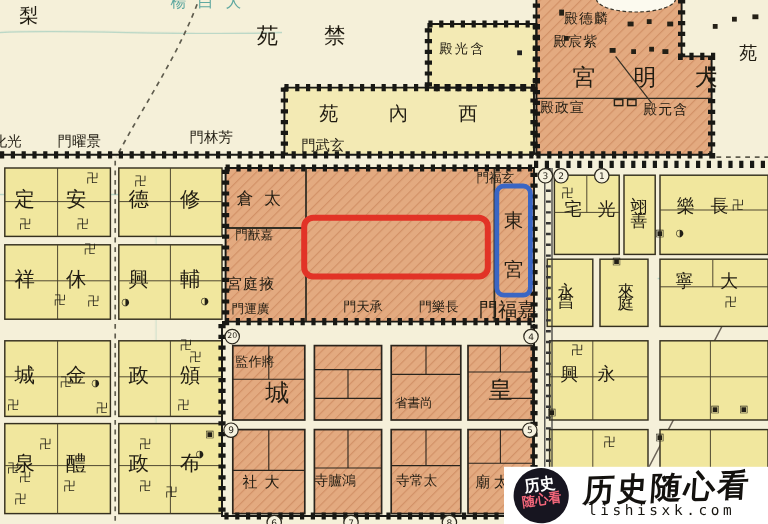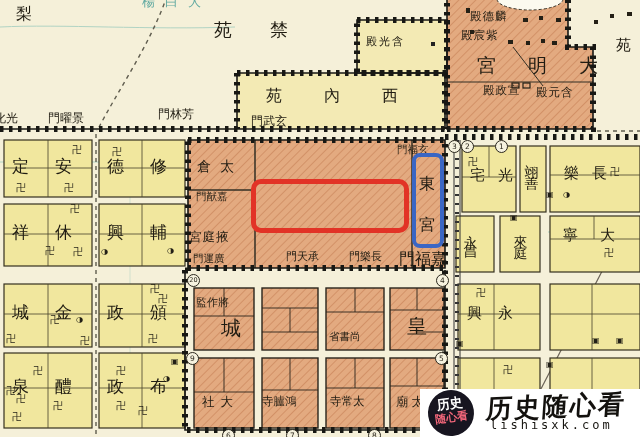--- a/index.html
+++ b/index.html
@@ -182,21 +182,21 @@
   <span class="lbl" style="left:48px;top:112px;font-size:12px">門曜景</span>
   <span class="lbl" style="left:158px;top:108px;font-size:12px">門林芳</span>
   <span class="lbl" style="left:251px;top:115px;font-size:12px">門武玄</span>
 
   <span class="lbl" style="left:266px;top:88px;font-size:16px;letter-spacing:42px">苑內西</span>
   <span class="lbl" style="left:366px;top:36px;font-size:11px;letter-spacing:2px">殿光含</span>
 
   <span class="lbl" style="left:477px;top:56px;font-size:19px;letter-spacing:32px">宮明大</span>
   <span class="lbl" style="left:470px;top:11px;font-size:11.5px;letter-spacing:1px">殿德麟</span>
   <span class="lbl" style="left:461px;top:30px;font-size:11.5px;letter-spacing:1px">殿宸紫</span>
-  <span class="lbl" style="left:483px;top:85px;font-size:11.5px;letter-spacing:1px">殿政宣</span>
+  <span class="lbl" style="left:450px;top:85px;font-size:11.5px;letter-spacing:1px">殿政宣</span>
   <span class="lbl" style="left:536px;top:87px;font-size:11.5px;letter-spacing:1px">殿元含</span>
 
   <span class="lbl" style="left:197px;top:160px;font-size:14px;letter-spacing:9px">倉太</span>
   <span class="lbl" style="left:196px;top:192px;font-size:10.5px">門猷嘉</span>
   <span class="lbl" style="left:189px;top:231px;font-size:12.5px;letter-spacing:1px">宮庭掖</span>
   <span class="lbl" style="left:193px;top:254px;font-size:10.5px">門運廣</span>
 
   <span class="lbl v" style="left:419px;top:162px;font-size:16px;letter-spacing:40px">東宮</span>
 
   <span class="lbl" style="left:397px;top:145px;font-size:10.5px">門福玄</span>

